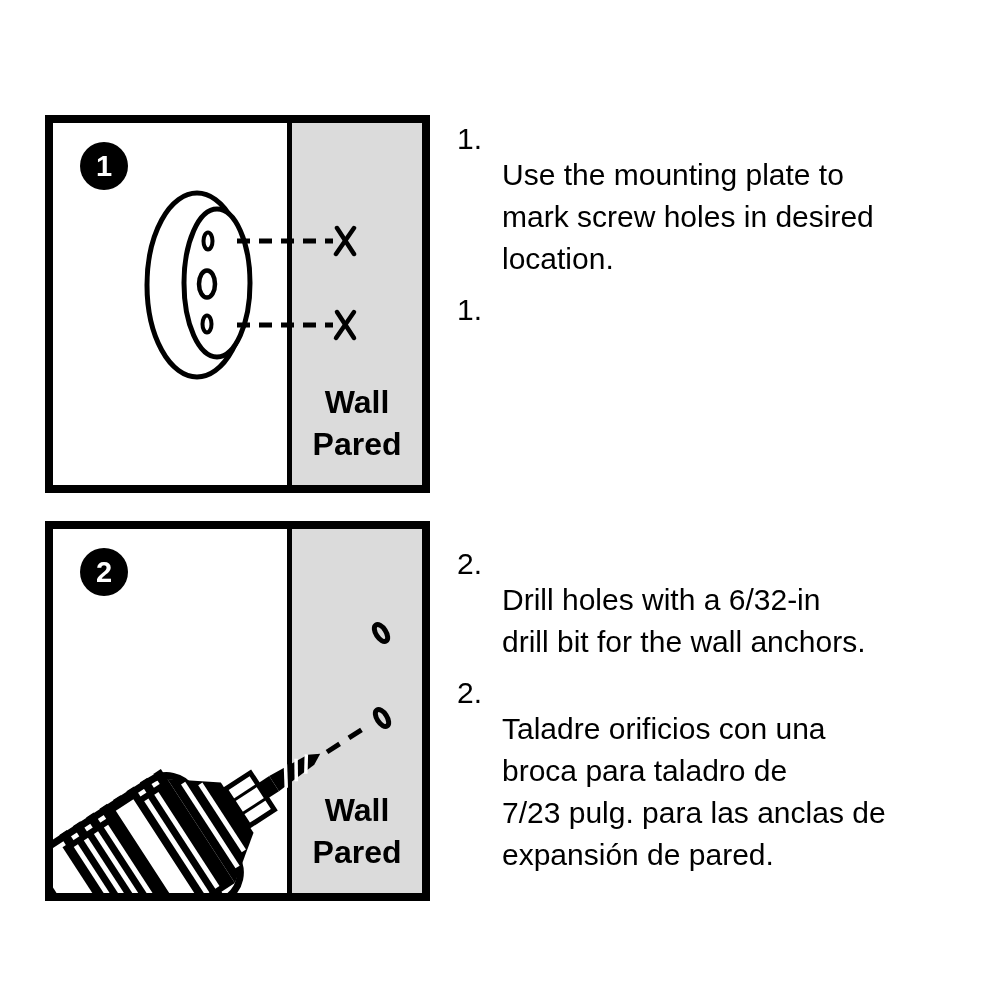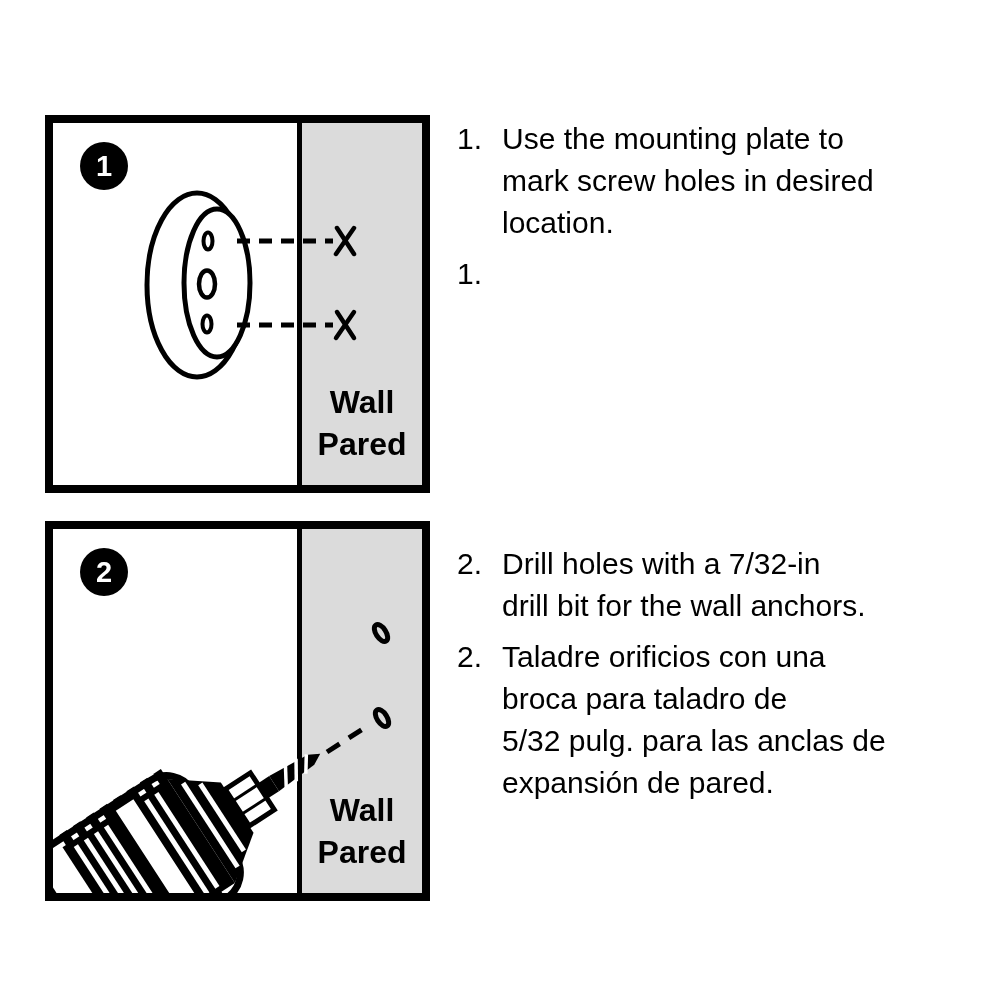--- a/index.html
+++ b/index.html
@@ -5,37 +5,37 @@
   html,body{margin:0;padding:0;}
   body{width:1000px;height:1000px;background:#ffffff;position:relative;
        font-family:"Liberation Sans",sans-serif;color:#000;}
   .stage{position:absolute;inset:0;}
 
   
   .panel{position:absolute;left:45px;width:385px;background:#fff;
          border:8px solid #000;box-sizing:border-box;overflow:hidden;}
   #panel1{top:115px;height:378px;}
   #panel2{top:521px;height:380px;}
-  .wall{position:absolute;top:0;right:0;bottom:0;width:125px;
+  .wall{position:absolute;top:0;right:0;bottom:0;width:135px;
         background:#dbdbdb;border-left:5px solid #000;box-sizing:border-box;}
   .wall-label{position:absolute;bottom:20px;left:0;right:0;text-align:center;
         font-weight:bold;font-size:32px;line-height:42px;white-space:pre-line;}
   .badge{position:absolute;left:27px;top:19px;width:48px;height:48px;border-radius:50%;
         background:#000;color:#fff;display:flex;align-items:center;justify-content:center;
         font-size:29px;font-weight:bold;}
   svg.illus{position:absolute;left:0;top:0;width:100%;height:100%;display:block;}
 
   
   .instructions{position:absolute;left:457px;width:520px;font-size:30px;line-height:42px;}
   #instr1{top:118px;}
   #instr2{top:543px;}
   .item{display:flex;}
   .item + .item{margin-top:9px;}
   .num{width:45px;flex:none;}
-  .txt{white-space:pre-line;}
+  .txt{white-space:pre-line;margin-top:36px;}
 </style>
 </head>
 <body>
 
 <div class="stage">
 
   <section class="panel" id="panel1">
     <div class="wall">
       <div class="wall-label">Wall
 Pared</div>
@@ -158,25 +158,25 @@
 location.</span>
     </div>
     <div class="item">
       <span class="num">1.</span>
     </div>
   </div>
 
   <div class="instructions" id="instr2">
     <div class="item">
       <span class="num">2.</span>
-      <span class="txt">Drill holes with a 7/32-in
+      <span class="txt">Drill holes with a 6/32-in
 drill bit for the wall anchors.</span>
     </div>
     <div class="item">
       <span class="num">2.</span>
       <span class="txt">Taladre orificios con una
 broca para taladro de
-5/32 pulg. para las anclas de
+7/23 pulg. para las anclas de
 expansión de pared.</span>
     </div>
   </div>
 
 </div>
 
 </body></html>

